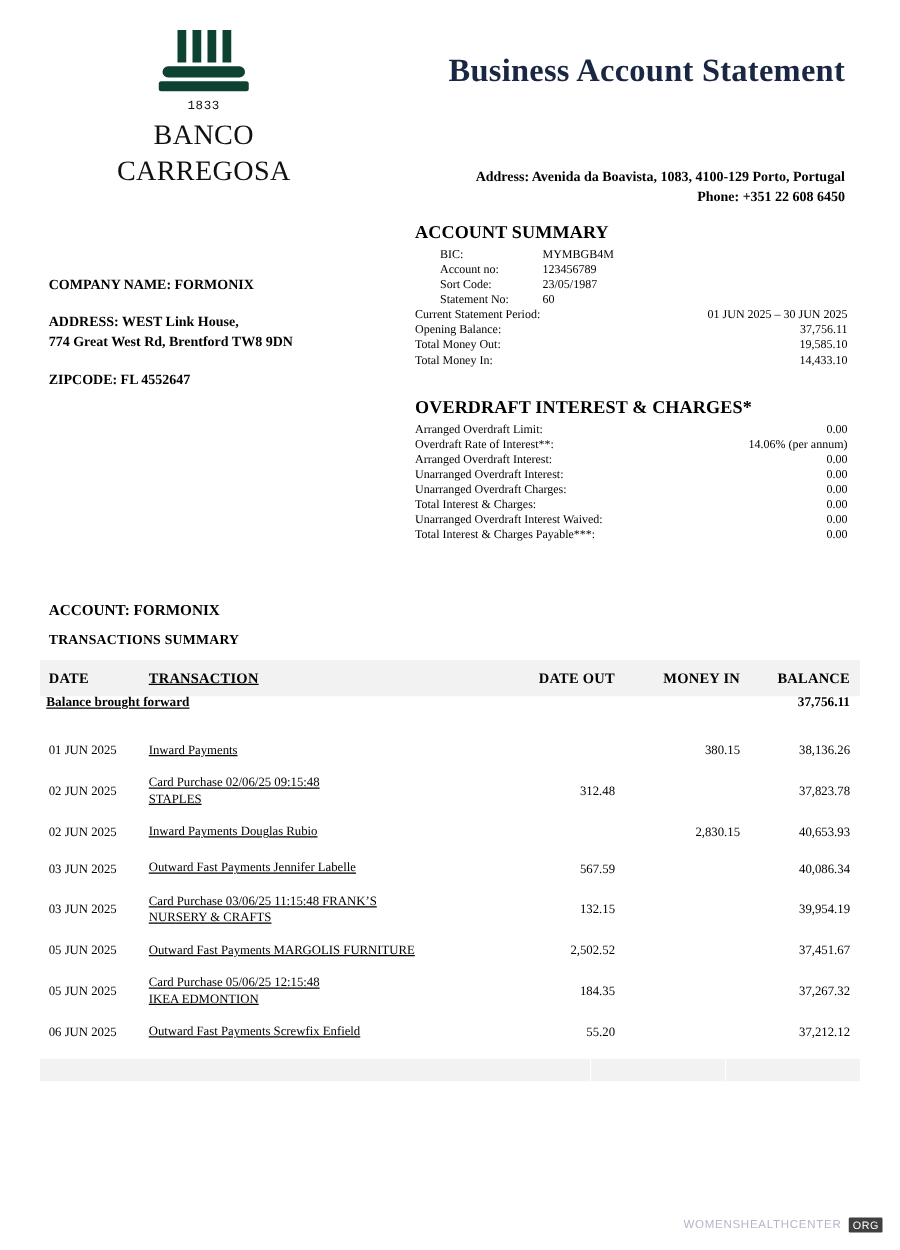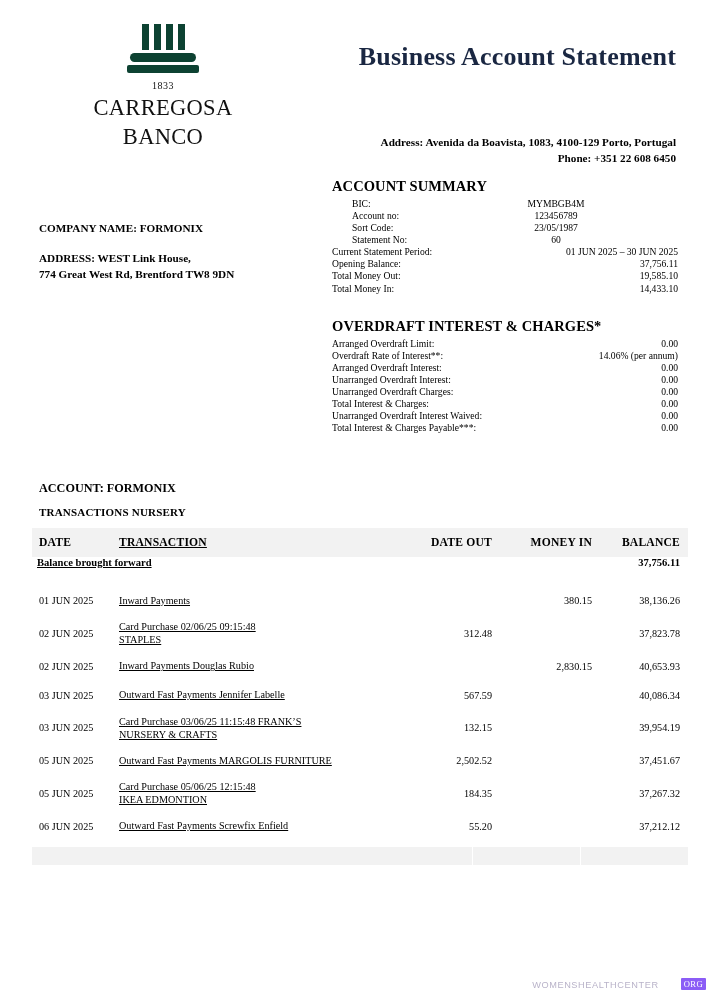--- a/index.html
+++ b/index.html
@@ -49,20 +49,21 @@
     width: 72px; height: 8px;
     background: #0d4232;
     border-radius: 2px;
     margin: 0 auto;
   }
   .logo-year {
     font-size: 10px;
     letter-spacing: 0.5px;
     margin-top: 7px;
     color: #111;
+    font-family: Liberation Mono, monospace;
   }
   .logo-name {
     font-size: 22.5px;
     line-height: 1.08;
     letter-spacing: 0.3px;
     margin-top: 5px;
     color: #111;
     font-family: "Liberation Serif", "DejaVu Serif", serif;
   }
 
@@ -110,21 +111,21 @@
     margin-bottom: 3px;
   }
   .srow {
     display: flex;
     font-size: 9.6px;
     line-height: 1.26;
     white-space: nowrap;
   }
   .srow .lbl { flex: 0 0 auto; }
   .srow.fixed .lbl { flex: 0 0 82px; margin-left: 20px; }
-  .srow.fixed .val { flex: 1 1 auto; text-align: center; }
+  .srow.fixed .val { flex: 1 1 auto; text-align: left; }
   .srow.spread .lbl { flex: 1 1 auto; }
   .srow.spread .val { flex: 0 0 auto; text-align: right; }
 
   .overdraft { margin-top: 23px; }
 
   
   .acct-head {
     position: absolute;
     left: 39px; top: 481px;
     font-size: 12.2px;
@@ -184,41 +185,41 @@
     top: 0; bottom: 0;
     width: 1px;
     background: #ffffff;
   }
 
   
   .watermark {
     position: absolute;
     right: 14px; bottom: 10px;
     display: flex;
-    align-items: flex-end;
-    gap: 22px;
+    align-items: flex-start;
+    gap: 6px;
   }
   .wm-dots { position: relative; width: 22px; height: 16px; }
   .wm-dots span {
     position: absolute;
     border-radius: 50%;
     display: block;
   }
   .wm-text {
     font-family: "Liberation Sans", "DejaVu Sans", sans-serif;
     font-size: 9.2px;
     letter-spacing: 0.6px;
     color: #b9b3c9;
   }
   .wm-badge {
-    font-family: Liberation Serif, serif;
+    font-family: Liberation Sans, sans-serif;
     font-size: 8.6px;
     letter-spacing: 0.4px;
     color: #ffffff;
-    background: #8b5cf6;
+    background: #404040;
     padding: 1px 3px 1px 3px;
     border-radius: 1px;
   }
 </style>
 </head>
 <body>
 
 <div class="page">
 
   <div class="header">
@@ -228,38 +229,39 @@
         <div class="logo-cols">
           <i></i>
             <i></i>
             <i></i>
             <i></i>
         </div>
         <div class="logo-cap"></div>
         <div class="logo-base"></div>
       </div>
       <div class="logo-year">1833</div>
+      <div class="logo-name">BANCO</div>
       <div class="logo-name">CARREGOSA</div>
-      <div class="logo-name">BANCO</div>
     </div>
 
     <div class="doc-title">Business Account Statement</div>
 
     <div class="contact">
       <div>Address: Avenida da Boavista, 1083, 4100-129 Porto, Portugal</div>
       <div>Phone: +351 22 608 6450</div>
     </div>
   </div>
 
   <div class="company">
     <div class="blk">COMPANY NAME: FORMONIX</div>
     <div class="blk">
       <div>ADDRESS: WEST Link House,</div>
       <div>774 Great West Rd, Brentford TW8 9DN</div>
     </div>
+    <div class="blk">ZIPCODE: FL 4552647</div>
   </div>
 
   <div class="summary">
     <div class="sec-title">ACCOUNT SUMMARY</div>
     <div>
         <div class="srow fixed">
           <span class="lbl">BIC:</span>
           <span class="val">MYMBGB4M</span>
         </div>
         <div class="srow fixed">
@@ -327,21 +329,21 @@
           </div>
           <div class="srow spread">
             <span class="lbl">Total Interest &amp; Charges Payable***:</span>
             <span class="val">0.00</span>
           </div>
         </div>
     </div>
   </div>
 
   <div class="acct-head">ACCOUNT: FORMONIX</div>
-  <div class="txn-head">TRANSACTIONS NURSERY</div>
+  <div class="txn-head">TRANSACTIONS SUMMARY</div>
 
   <div class="table">
     <div class="thead">
       <div class="trow">
         <div class="c-date">DATE</div>
         <div class="c-desc">TRANSACTION</div>
         <div class="c-out">DATE OUT</div>
         <div class="c-in">MONEY IN</div>
         <div class="c-bal">BALANCE</div>
       </div>

